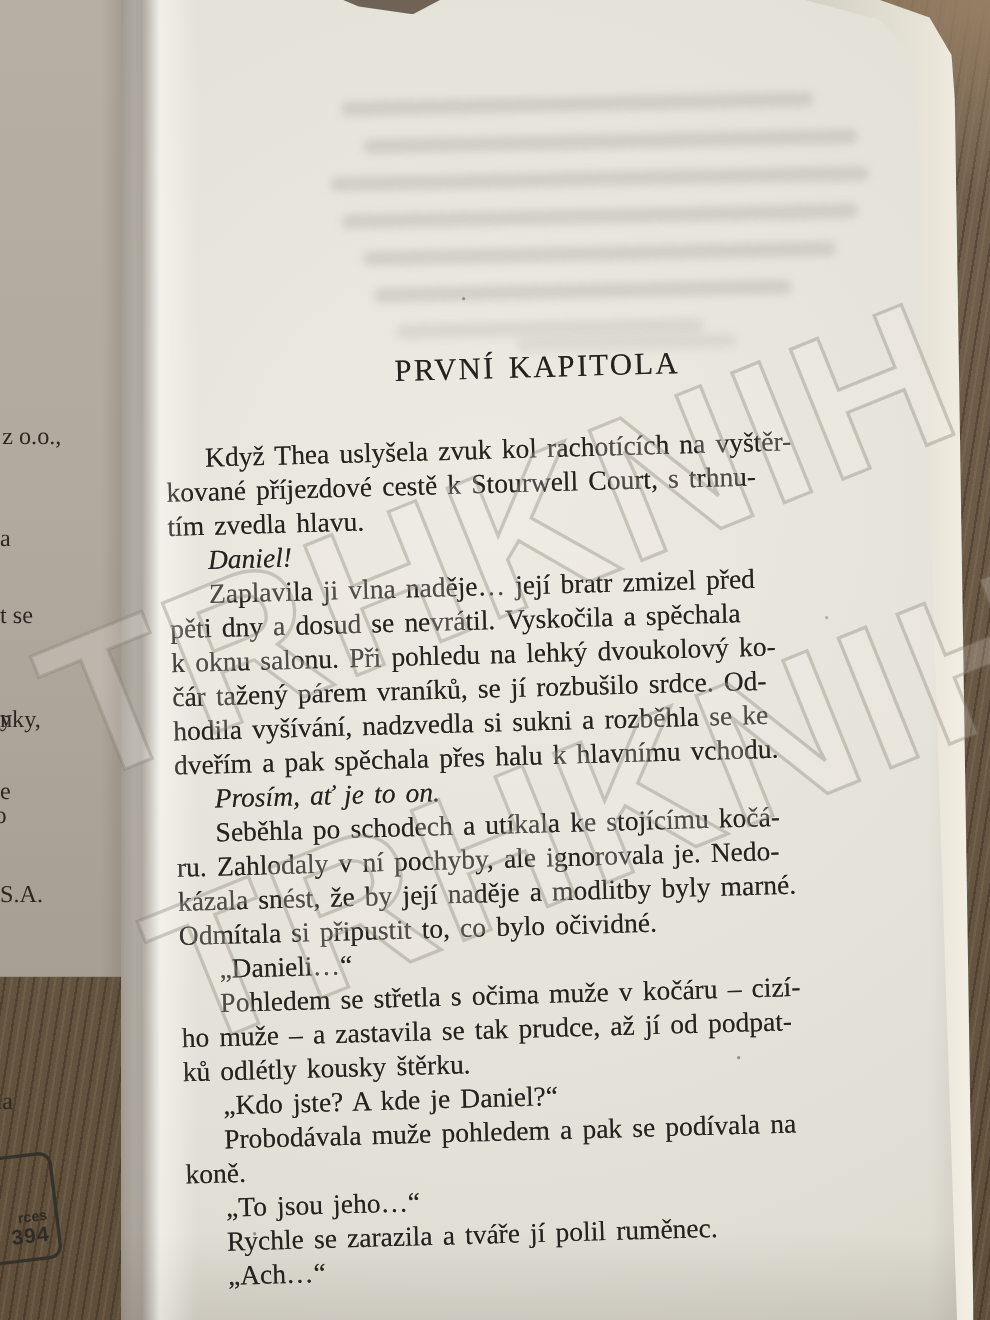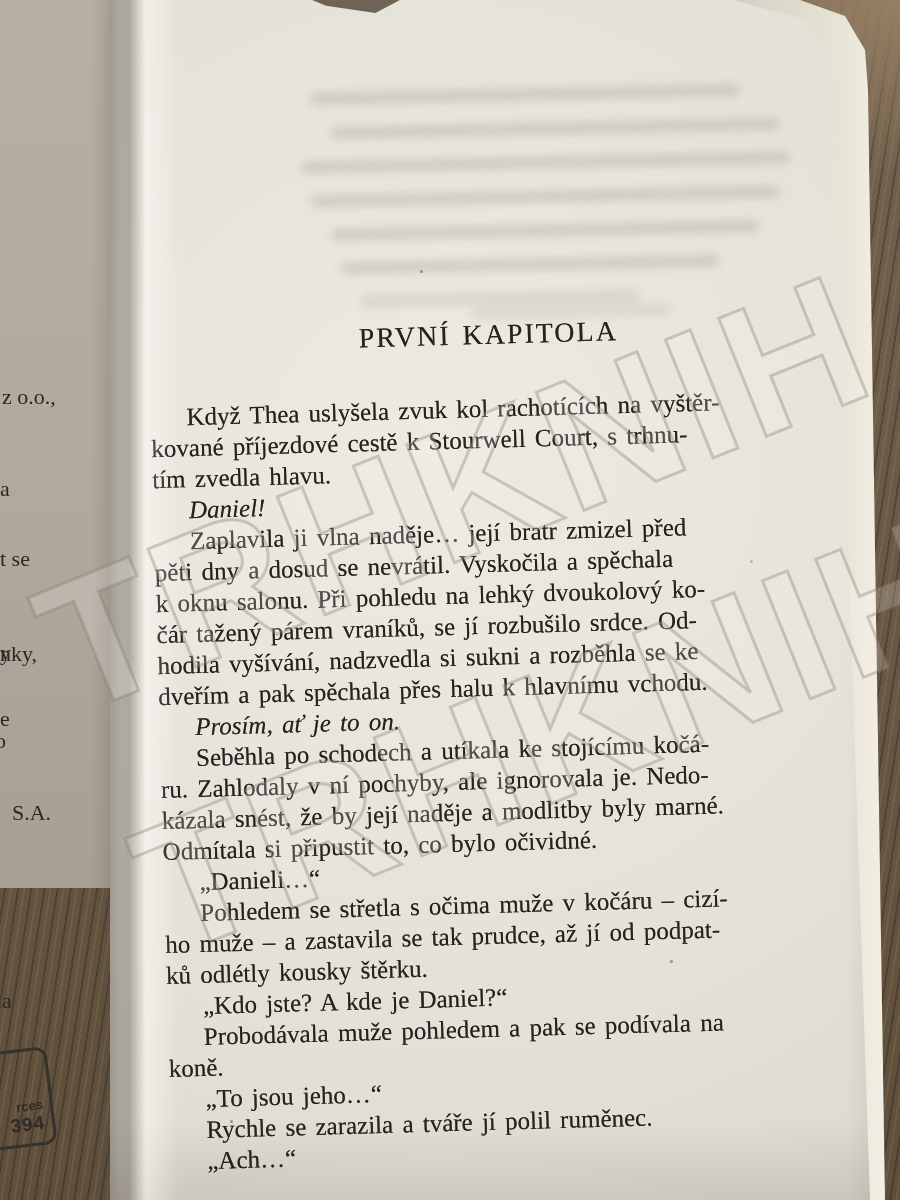--- a/index.html
+++ b/index.html
@@ -86,21 +86,21 @@
   <div class="under-pages"></div>
 
   <div class="left-page">
     <span class="left-frag" style="left:2px;top:384px">z o.o.,</span>
     <span class="left-frag" style="left:0;top:476px">a</span>
     <span class="left-frag" style="left:0;top:546px">t se</span>
     <span class="left-frag" style="left:0;top:641px">nky,</span>
     <span class="left-frag" style="left:0;top:640px">y</span>
     <span class="left-frag" style="left:0;top:706px">e</span>
     <span class="left-frag" style="left:-5px;top:728px">o</span>
-    <span class="left-frag" style="left:12px;top:800px">S.A.</span>
+    <span class="left-frag" style="left:0;top:800px">S.A.</span>
     <span class="left-frag" style="left:-4px;top:988px">ia</span>
     <div class="sticker">
       <div class="s1">rces</div>
       <div class="s2">394</div>
     </div>
   </div>
 
   <div class="main-page">
 
     <div class="ghost" style="left:200px;top:88px;width:430px"></div>

